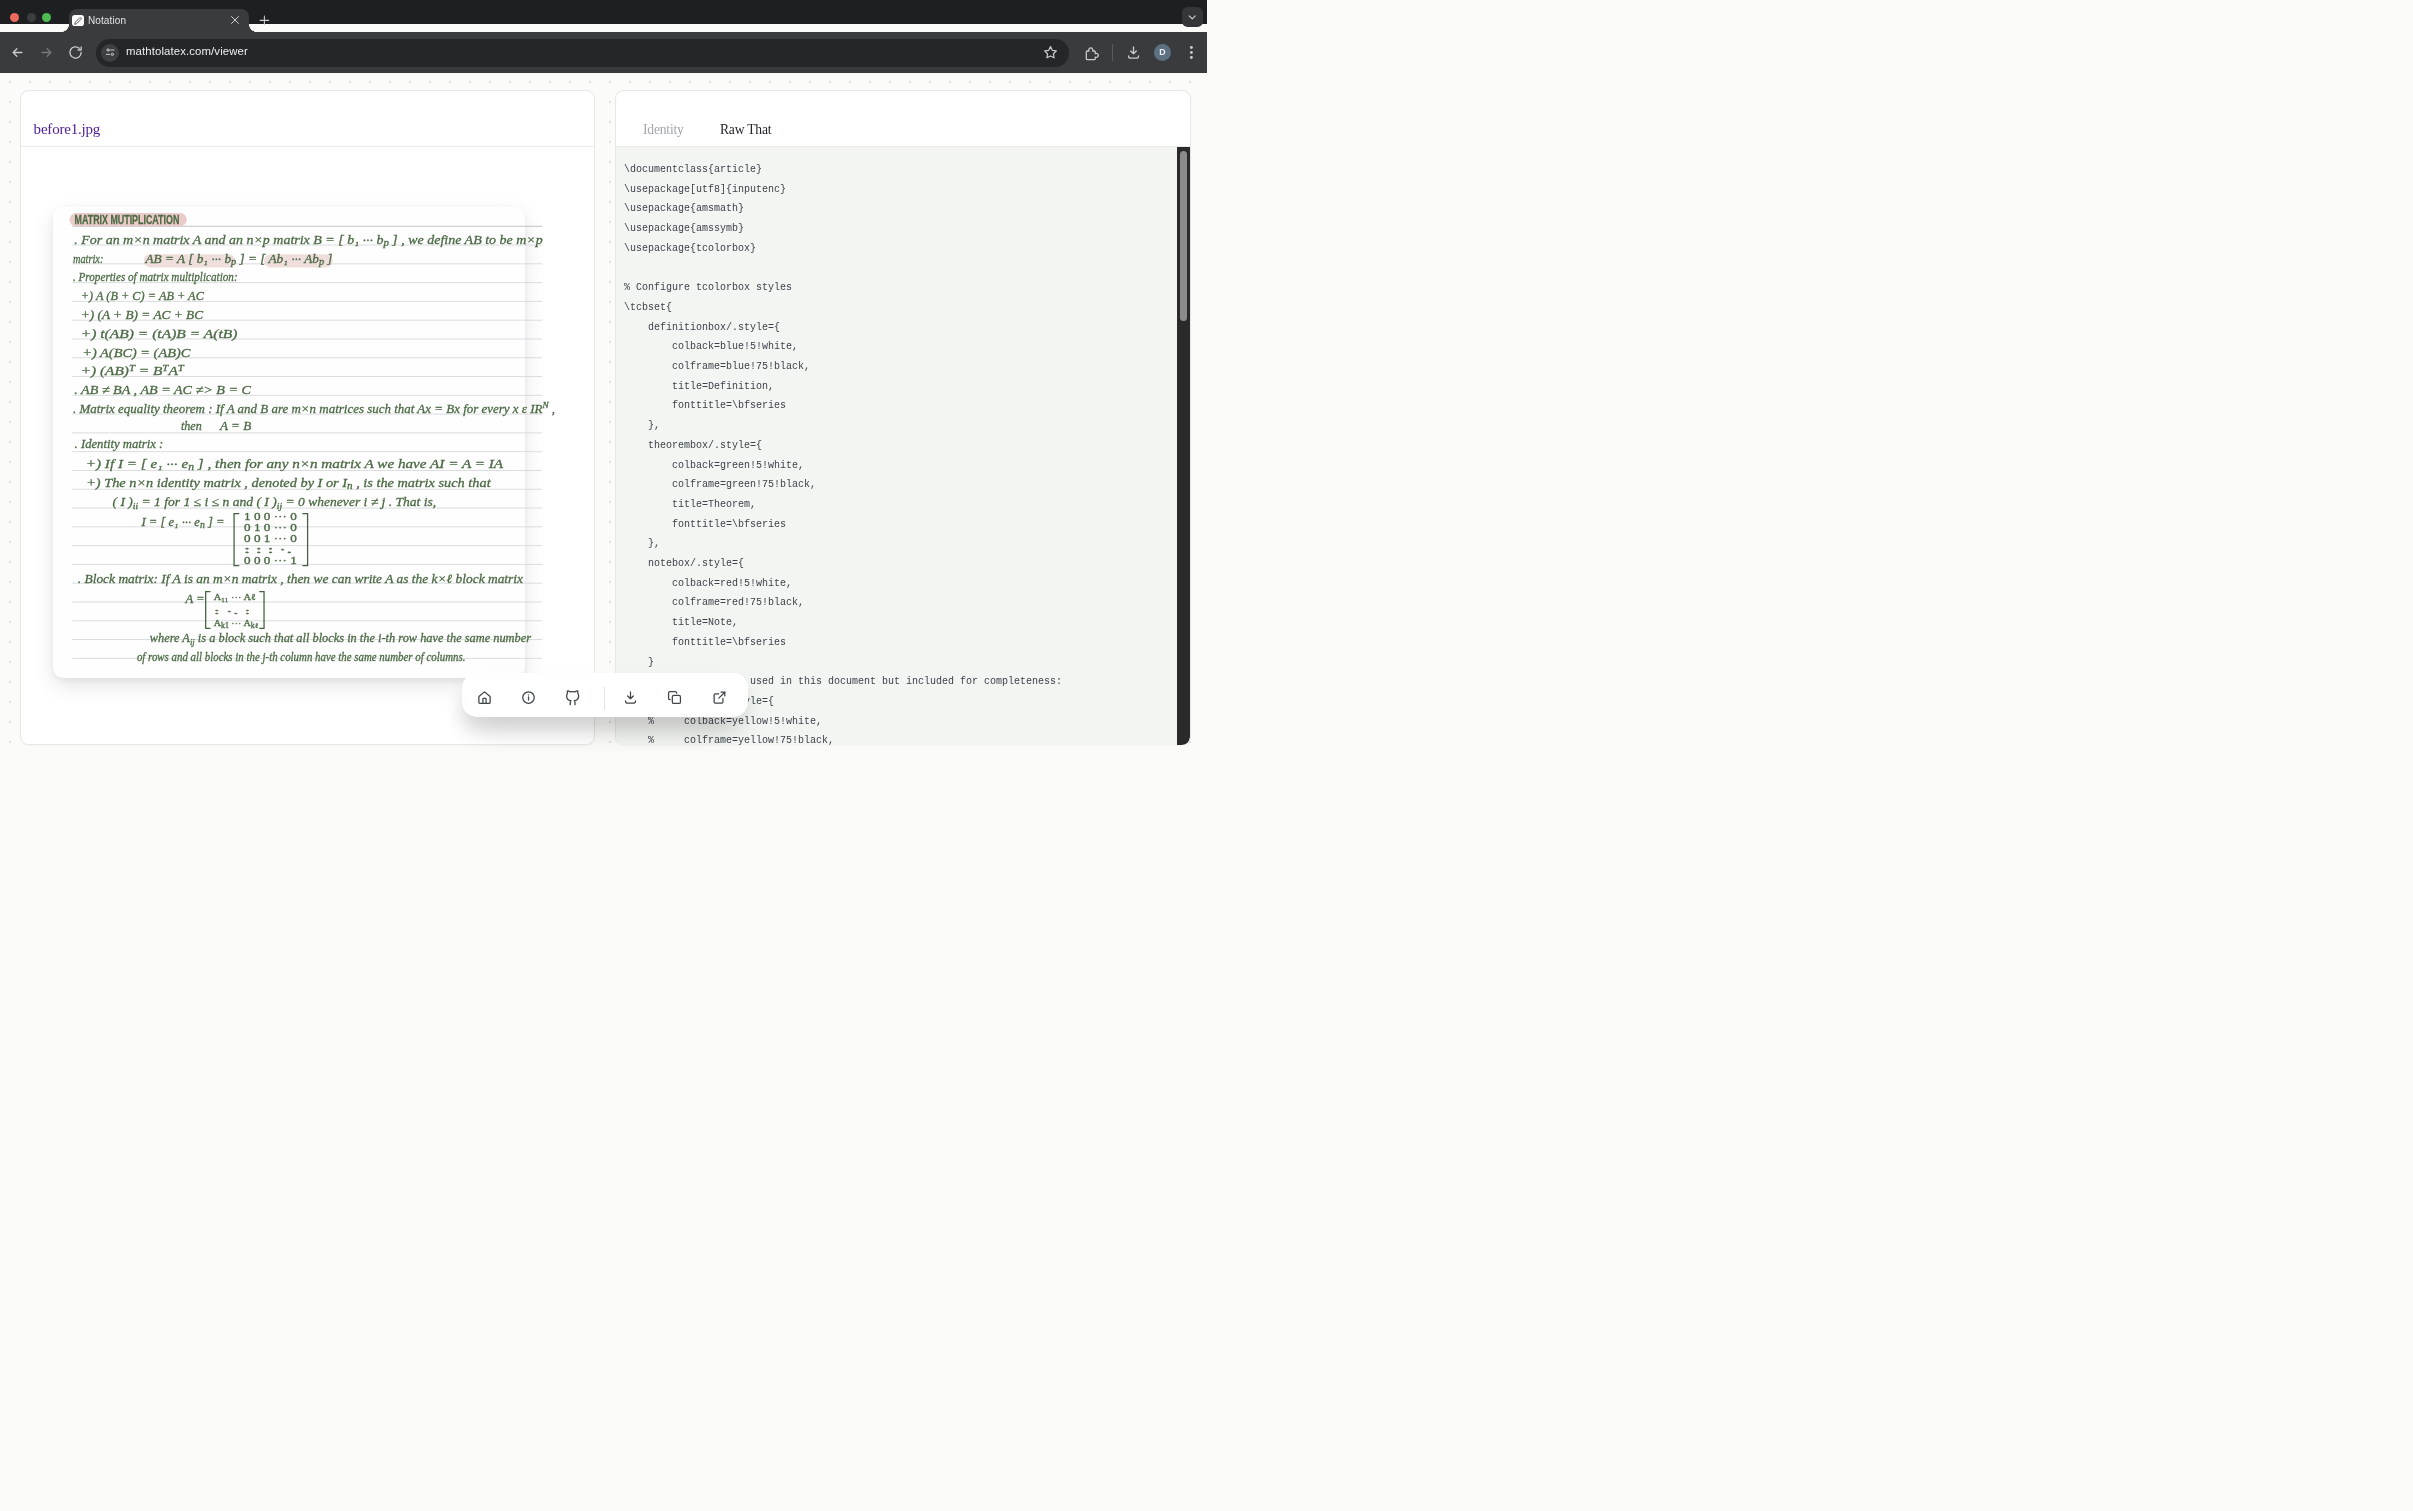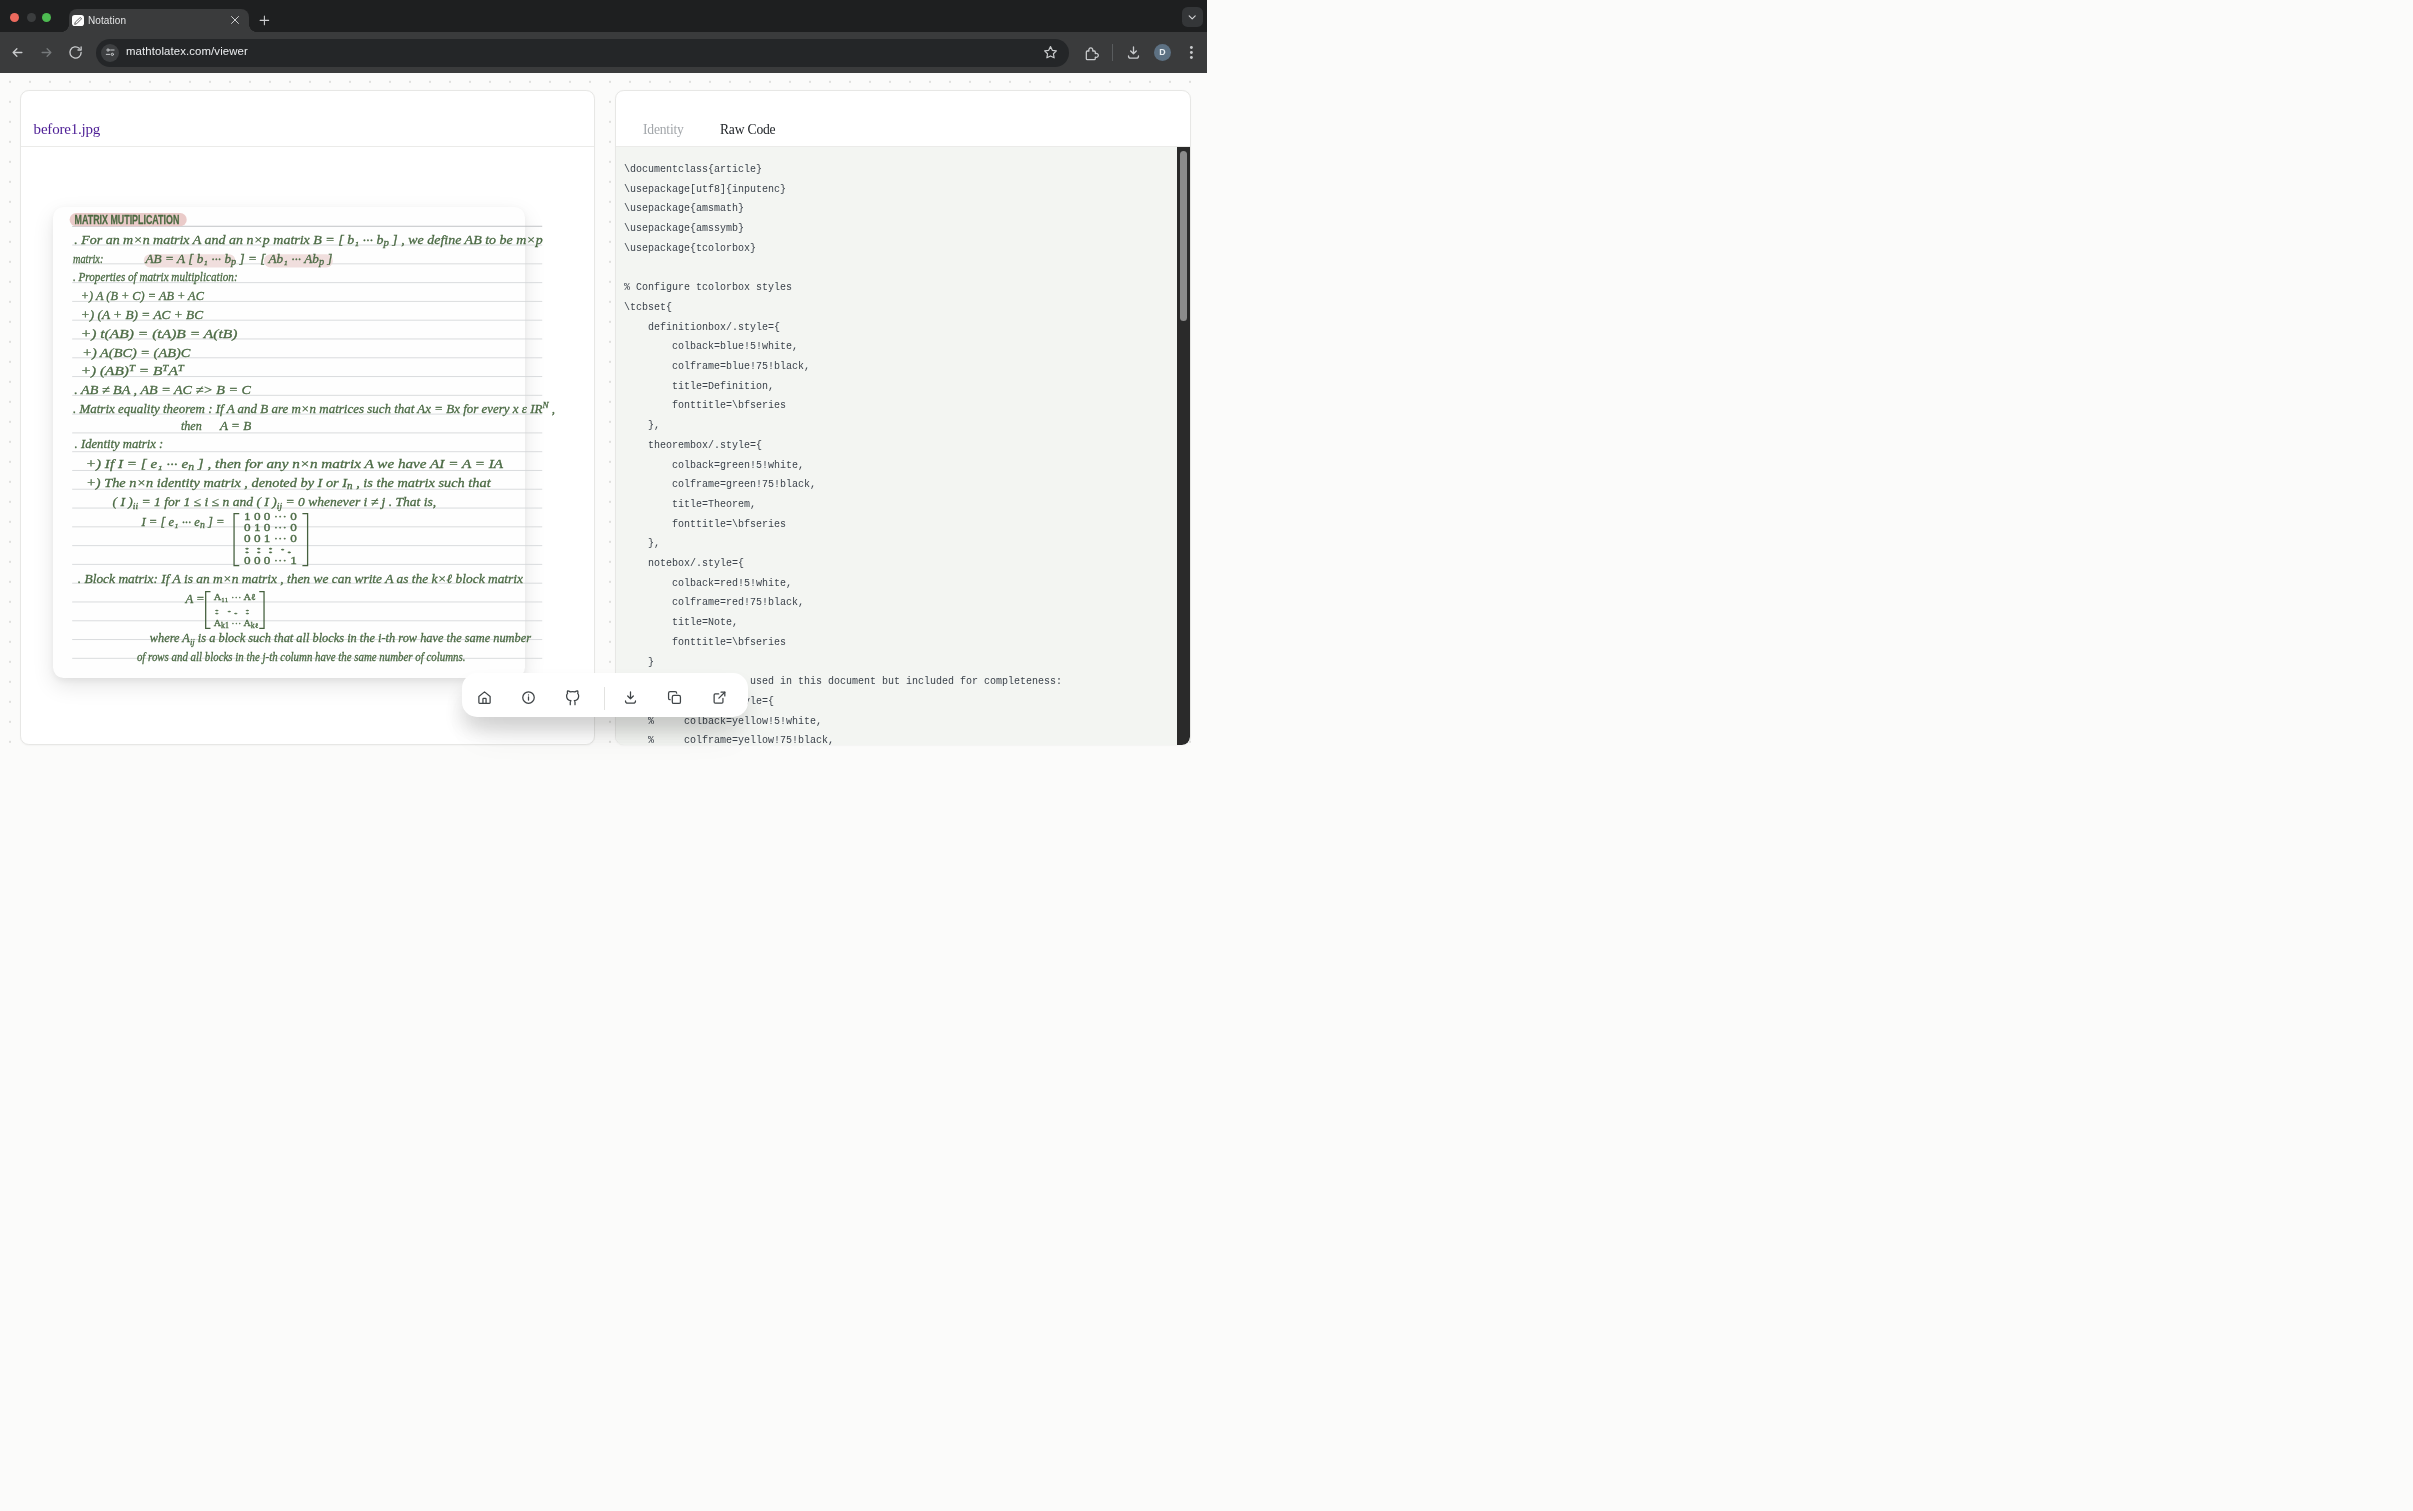--- a/index.html
+++ b/index.html
@@ -1,20 +1,20 @@
 <!DOCTYPE html>
 <html style="font-size:12.8px"><head>
 <meta charset="utf-8">
 <style>
   * { margin:0; padding:0; box-sizing:border-box; }
   html,body { width:1207px; height:756px; overflow:hidden; font-family:"Liberation Sans", sans-serif; background:#fbfbfa; }
   .abs { position:absolute; }
 
   
-  #tabstrip { position:absolute; left:0; top:0; width:1207px; height:32px; background:#1e1f20; }
+  #tabstrip { position:absolute; left:0; top:0; width:1207px; height:24px; background:#1e1f20; }
   .light { position:absolute; top:12.6px; width:9.2px; height:9.2px; border-radius:50%; }
   #tab { position:absolute; left:69px; top:9px; width:180px; height:23px; background:#3a3b3c; border-radius:8px 8px 0 0; }
   #tab .skl { position:absolute; left:-8px; bottom:0; width:8px; height:8px; background:radial-gradient(circle at 0 0, rgba(0,0,0,0) 7.8px, #3a3b3c 8.2px); }
   #tab .skr { position:absolute; right:-8px; bottom:0; width:8px; height:8px; background:radial-gradient(circle at 100% 0, rgba(0,0,0,0) 7.8px, #3a3b3c 8.2px); }
   #tab .fav { position:absolute; left:3.2px; top:5.8px; width:11.7px; height:11.7px; background:#fdfdfd; border-radius:2.8px; }
   #tab .title { position:absolute; left:19px; top:6px; font-size:10px; color:#e4e5e6; letter-spacing:0.1px; }
   #tabx { position:absolute; left:229px; top:14.4px; }
   #plus { position:absolute; left:258px; top:14.4px; }
   #chevbtn { position:absolute; left:1182px; top:6.6px; width:21px; height:20.6px; background:#343638; border-radius:5.6px; }
 
@@ -207,21 +207,21 @@
     <text x="121" y="544.5" textLength="477" lengthAdjust="spacingAndGlyphs">where  A<tspan font-size="11" dy="3">ij</tspan><tspan dy="-3">  is a block such that all blocks in the  i-th row have the same number</tspan></text>
     <text x="105" y="568" textLength="411" lengthAdjust="spacingAndGlyphs">of rows and all blocks in the  j-th column have the same number of columns.</text>
   </g>
 </svg>
     </div>
   </div>
 
   <div class="card" id="rightcard">
     <div class="cardhead">
       <div class="tab-r" id="tr1">Identity</div>
-      <div class="tab-r" id="tr2">Raw Code</div>
+      <div class="tab-r" id="tr2">Raw That</div>
     </div>
     <div id="codearea">
 <pre>\documentclass{article}
 \usepackage[utf8]{inputenc}
 \usepackage{amsmath}
 \usepackage{amssymb}
 \usepackage{tcolorbox}
 
 % Configure tcolorbox styles
 \tcbset{

